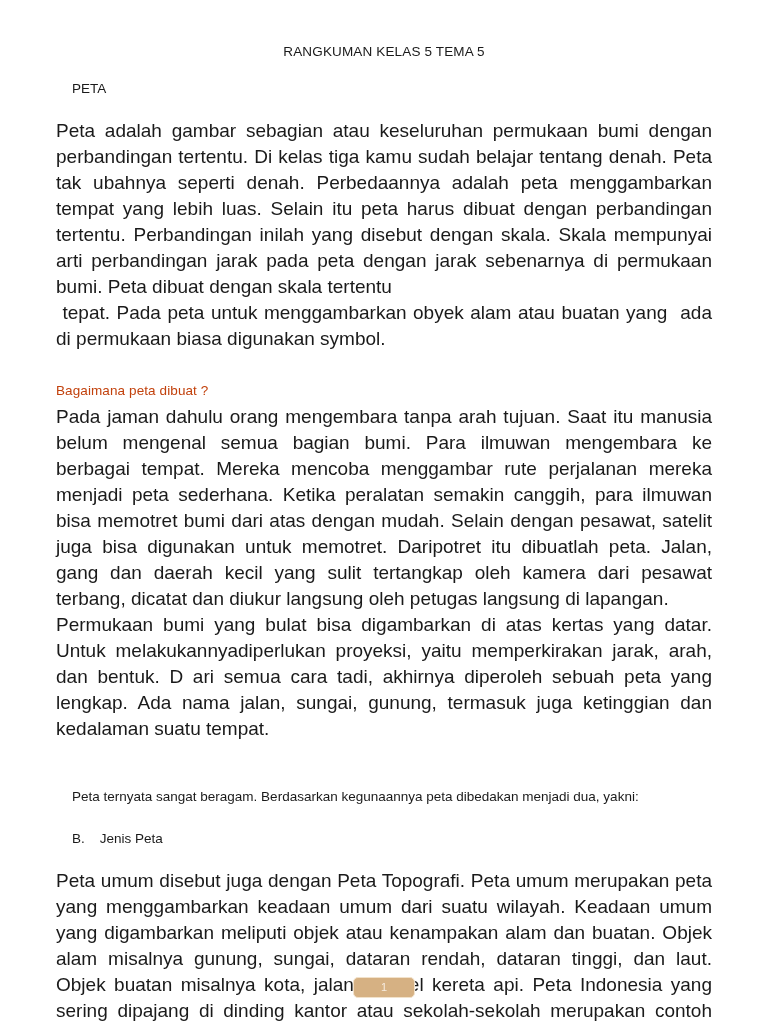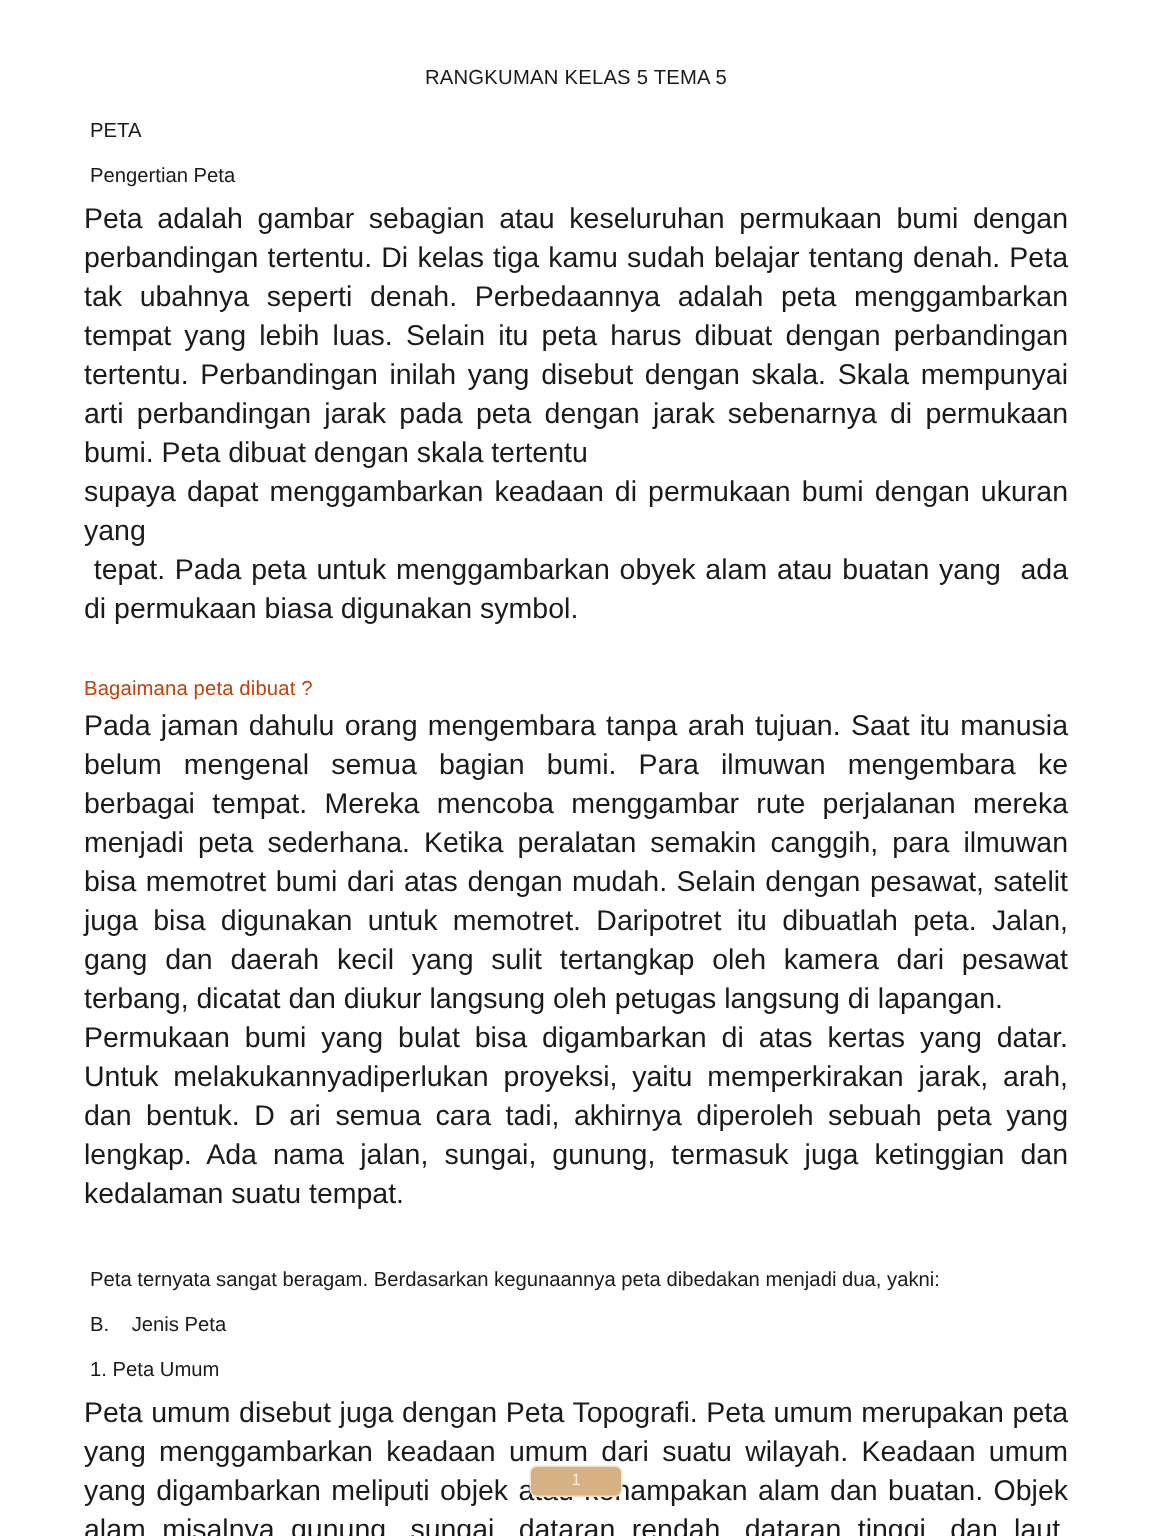--- a/index.html
+++ b/index.html
@@ -33,21 +33,21 @@
     font-size: 13.5px;
     letter-spacing: 0.15px;
     margin: 0 0 14px 0;
     line-height: 1.2;
     color: #1a1a1a;
   }
 
   .heading {
     font-size: 13.5px;
     line-height: 26px;
-    margin: 4px;
+    margin: 16px;
     color: #1a1a1a;
     white-space: pre;
   }
 
   .heading-q {
     font-size: 13.5px;
     line-height: 26px;
     margin: 0;
     color: #c2410c;
     letter-spacing: 0.1px;
@@ -103,44 +103,41 @@
 </style>
 </head>
 <body>
 
 <div class="page">
 
   <div class="doc-title">RANGKUMAN KELAS 5 TEMA 5</div>
 
   <div class="heading">PETA</div>
 
-  <div class="heading">Pengertian Peta</div>
 
   <p class="para">Peta adalah gambar sebagian atau keseluruhan permukaan bumi dengan perbandingan tertentu. Di kelas tiga kamu sudah belajar tentang  denah. Peta tak ubahnya seperti denah. Perbedaannya adalah peta  menggambarkan tempat yang lebih luas. Selain itu peta harus dibuat dengan  perbandingan tertentu. Perbandingan inilah yang disebut dengan skala.  Skala mempunyai arti perbandingan jarak pada peta dengan jarak  sebenarnya di permukaan bumi. Peta dibuat dengan skala tertentu</p>
 
-  <p class="para last-justify">supaya  dapat menggambarkan keadaan di permukaan bumi dengan ukuran yang</p>
 
   <p class="para indent-sp"> tepat. Pada peta untuk menggambarkan obyek alam atau buatan yang  ada di permukaan biasa digunakan symbol.</p>
 
   <div class="spacer-line"></div>
 
   <div class="heading-q">Bagaimana peta dibuat ?</div>
 
   <p class="para">Pada jaman dahulu orang mengembara tanpa arah tujuan. Saat itu  manusia belum mengenal semua bagian bumi. Para ilmuwan mengembara  ke berbagai tempat. Mereka mencoba menggambar rute perjalanan  mereka menjadi peta sederhana. Ketika peralatan semakin canggih, para  ilmuwan bisa memotret bumi dari atas dengan mudah. Selain dengan pesawat, satelit juga bisa digunakan untuk memotret. Daripotret itu dibuatlah peta. Jalan, gang dan daerah kecil yang sulit tertangkap oleh kamera dari pesawat terbang, dicatat dan diukur langsung oleh petugas langsung di lapangan.</p>
 
   <p class="para">Permukaan bumi yang bulat bisa digambarkan di atas kertas yang datar. Untuk melakukannyadiperlukan proyeksi, yaitu memperkirakan jarak, arah, dan bentuk. D ari semua cara tadi, akhirnya diperoleh sebuah peta yang lengkap. Ada nama jalan, sungai, gunung, termasuk juga ketinggian dan kedalaman suatu tempat.</p>
 
 
   <div class="spacer-line"></div>
 
   <div class="heading">Peta ternyata sangat beragam. Berdasarkan kegunaannya peta dibedakan menjadi dua, yakni:</div>
 
   <div class="heading">B.    Jenis Peta</div>
 
-  <div class="heading">1. Peta Umum</div>
 
   <p class="para">Peta umum disebut juga dengan Peta Topografi. Peta umum merupakan peta yang menggambarkan keadaan umum dari suatu wilayah. Keadaan umum yang digambarkan meliputi objek atau kenampakan alam dan buatan. Objek alam misalnya gunung, sungai, dataran rendah, dataran tinggi, dan laut. Objek buatan misalnya kota, jalan dan rel kereta api. Peta Indonesia yang sering dipajang di dinding kantor atau sekolah-sekolah merupakan contoh peta umum. Peta Indonesia pada contoh di atas juga termasuk peta umum. Peta umum biasa digunakanuntuk belajar di sekolah, untuk kepentingan kantor dan wisata.</p>
 
 </div>
 
 <div class="footer">
   <div class="page-badge">1</div>
 </div>
 
 </body></html>

